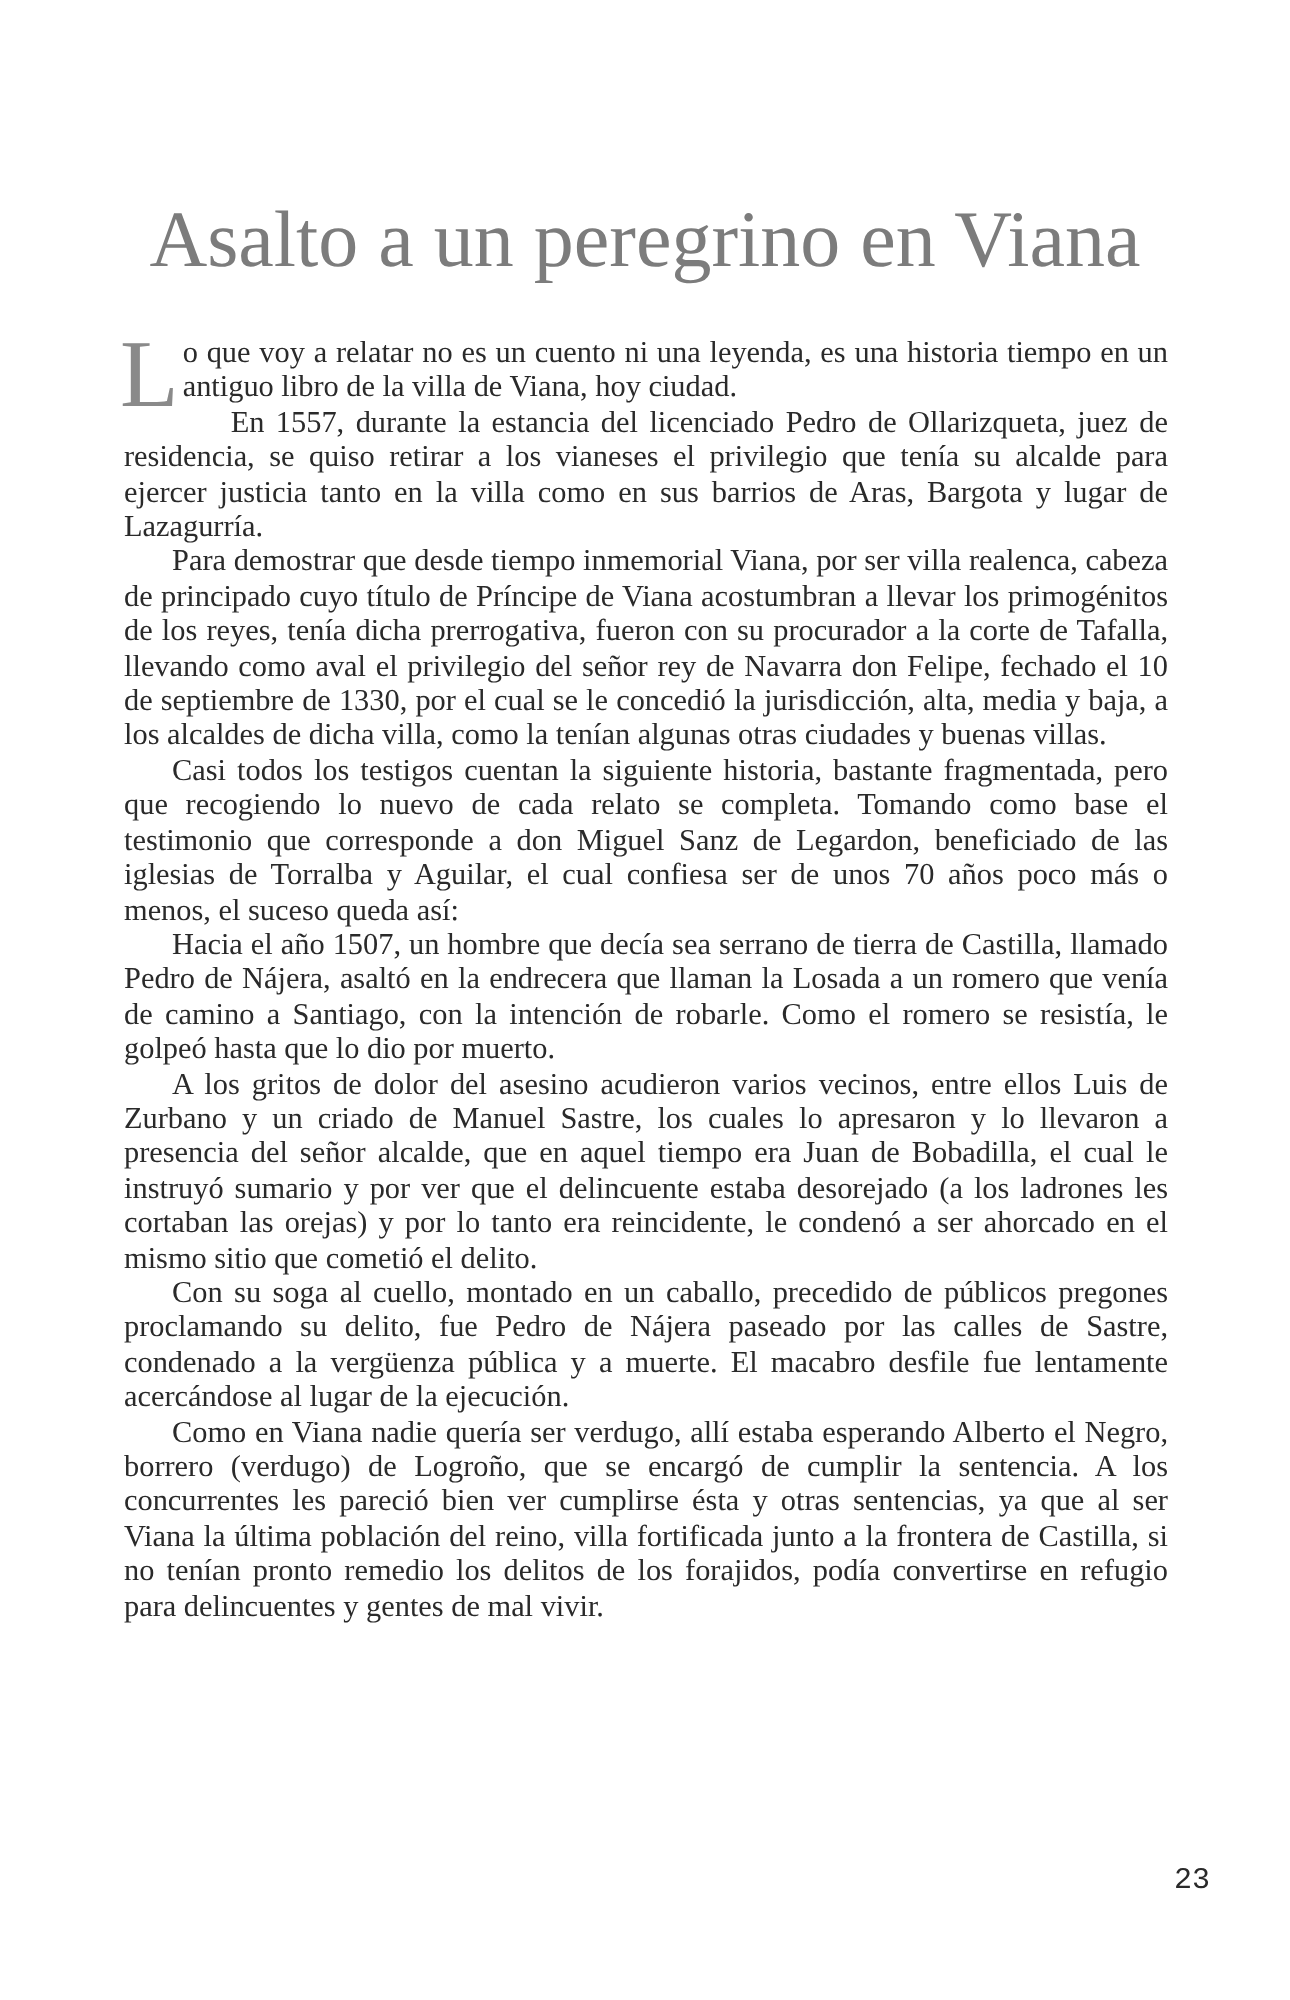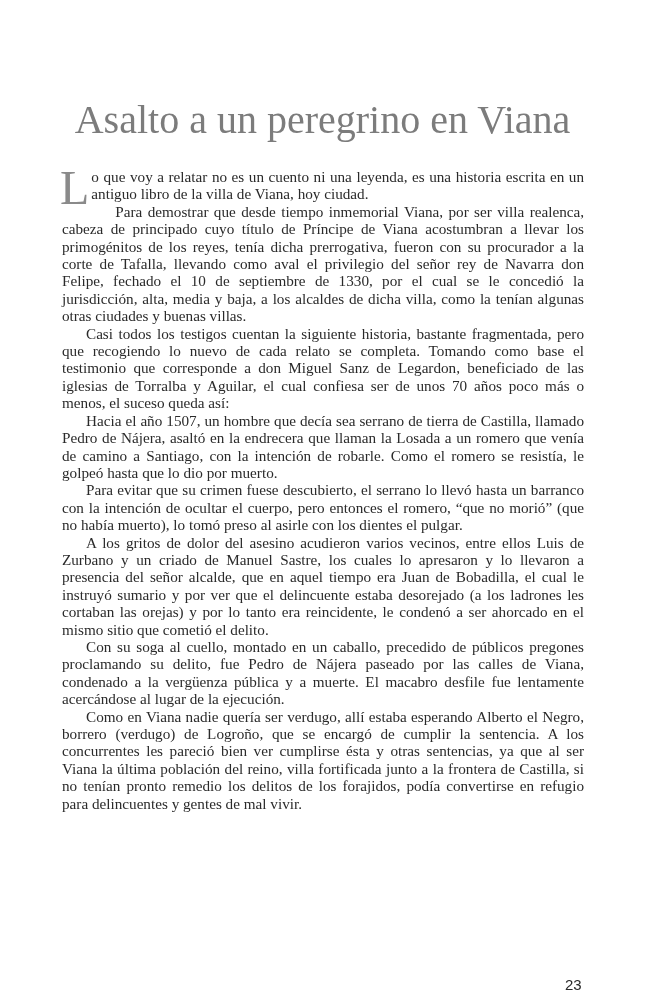--- a/index.html
+++ b/index.html
@@ -16,35 +16,35 @@
     font-size: 15.2px; line-height: 17.4px; color: #2a2a2a;
     text-align: justify; hyphens: manual;
   }
   .body-text p { margin: 0; text-indent: 24px; }
   .body-text p.first { text-indent: 0; }
   .dropcap {
     float: left; font-size: 48px; line-height: 36px; color: #8a8a8a;
     margin: 2px 2px 0 -2px; font-family: "Liberation Serif", "DejaVu Serif", serif;
   }
   .page-number {
-    position: absolute; left: 565px; top: 976px; width: 40px; 
-    font-family: Liberation Sans, sans-serif; font-size: 15px; color: #2a2a2a;
+    position: absolute; left: 565px; top: 932px; width: 40px; text-align: right;
+    font-family: Liberation Mono, monospace; font-size: 15px; color: #2a2a2a;
   }
 </style>
 </head>
 <body>
 
 <div class="page">
   <h1 class="title">Asalto a un peregrino en Viana</h1>
 
   <div class="body-text">
-    <p class="first"><span class="dropcap">L</span><span>o que voy a relatar no es un cuento ni una leyenda, es una historia escrita en un antiguo libro de la villa de Viana, hoy ciudad.</span></p>
+    <p class="first"><span class="dropcap">L</span><span>o que voy a relatar no es un cuento ni una leyenda, es una historia tiempo en un antiguo libro de la villa de Viana, hoy ciudad.</span></p>
+    <p>En 1557, durante la estancia del licenciado Pedro de Ollarizqueta, juez de residencia, se quiso retirar a los vianeses el privilegio que tenía su alcalde para ejercer justicia tanto en la villa como en sus barrios de Aras, Bargota y lugar de Lazagurría.</p>
     <p>Para demostrar que desde tiempo inmemorial Viana, por ser villa realenca, cabeza de principado cuyo título de Príncipe de Viana acostumbran a llevar los primogénitos de los reyes, tenía dicha prerrogativa, fueron con su procurador a la corte de Tafalla, llevando como aval el privilegio del señor rey de Navarra don Felipe, fechado el 10 de septiembre de 1330, por el cual se le concedió la jurisdicción, alta, media y baja, a los alcaldes de dicha villa, como la tenían algunas otras ciudades y buenas villas.</p>
     <p>Casi todos los testigos cuentan la siguiente historia, bastante fragmentada, pero que recogiendo lo nuevo de cada relato se completa. Tomando como base el testimonio que corresponde a don Miguel Sanz de Legardon, beneficiado de las iglesias de Torralba y Aguilar, el cual confiesa ser de unos 70 años poco más o menos, el suceso queda así:</p>
     <p>Hacia el año 1507, un hombre que decía sea serrano de tierra de Castilla, llamado Pedro de Nájera, asaltó en la endrecera que llaman la Losada a un romero que venía de camino a Santiago, con la intención de robarle. Como el romero se resistía, le golpeó hasta que lo dio por muerto.</p>
-    <p>Para evitar que su crimen fuese descubierto, el serrano lo llevó hasta un barranco con la intención de ocultar el cuerpo, pero entonces el romero, “que no morió” (que no había muerto), lo tomó preso al asirle con los dientes el pulgar.</p>
     <p>A los gritos de dolor del asesino acudieron varios vecinos, entre ellos Luis de Zurbano y un criado de Manuel Sastre, los cuales lo apresaron y lo llevaron a presencia del señor alcalde, que en aquel tiempo era Juan de Bobadilla, el cual le instruyó sumario y por ver que el delincuente estaba desorejado (a los ladrones les cortaban las orejas) y por lo tanto era reincidente, le condenó a ser ahorcado en el mismo sitio que cometió el delito.</p>
-    <p>Con su soga al cuello, montado en un caballo, precedido de públicos pregones proclamando su delito, fue Pedro de Nájera paseado por las calles de Viana, condenado a la vergüenza pública y a muerte. El macabro desfile fue lentamente acercándose al lugar de la ejecución.</p>
+    <p>Con su soga al cuello, montado en un caballo, precedido de públicos pregones proclamando su delito, fue Pedro de Nájera paseado por las calles de Sastre, condenado a la vergüenza pública y a muerte. El macabro desfile fue lentamente acercándose al lugar de la ejecución.</p>
     <p>Como en Viana nadie quería ser verdugo, allí estaba esperando Alberto el Negro, borrero (verdugo) de Logroño, que se encargó de cumplir la sentencia. A los concurrentes les pareció bien ver cumplirse ésta y otras sentencias, ya que al ser Viana la última población del reino, villa fortificada junto a la frontera de Castilla, si no tenían pronto remedio los delitos de los forajidos, podía convertirse en refugio para delincuentes y gentes de mal vivir.</p>
   </div>
 
   <div class="page-number">23</div>
 </div>
 
 </body></html>

